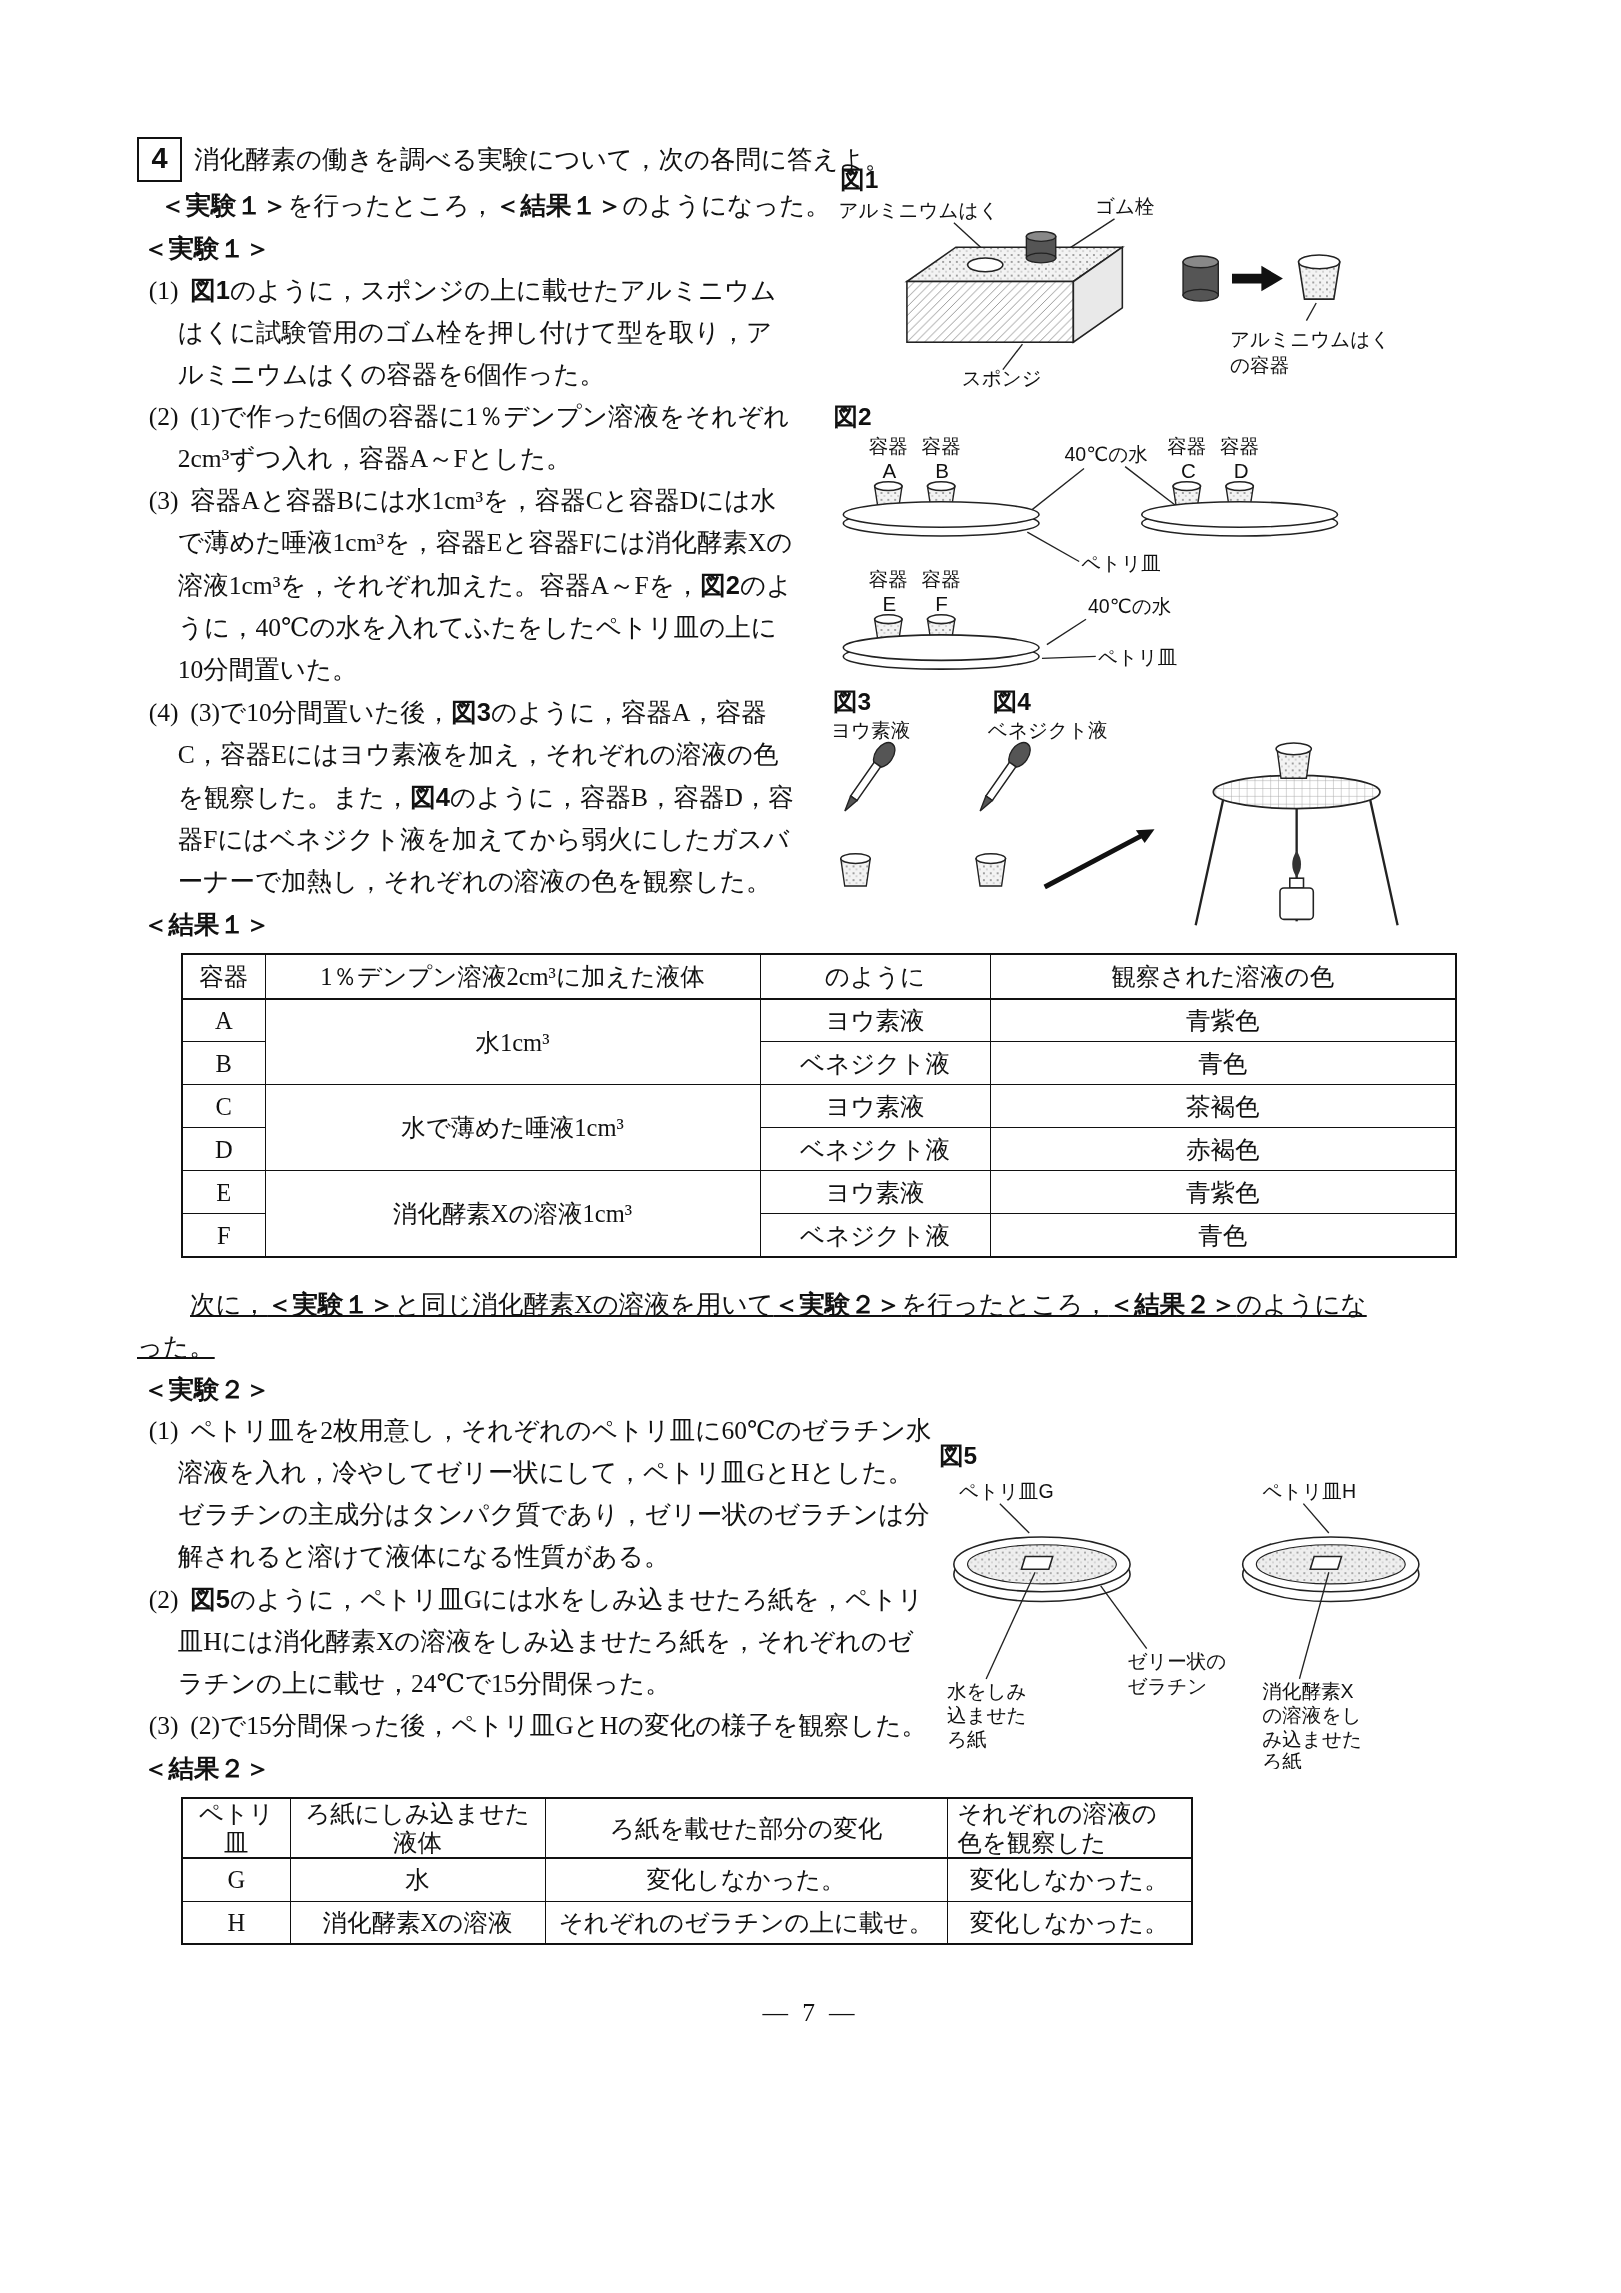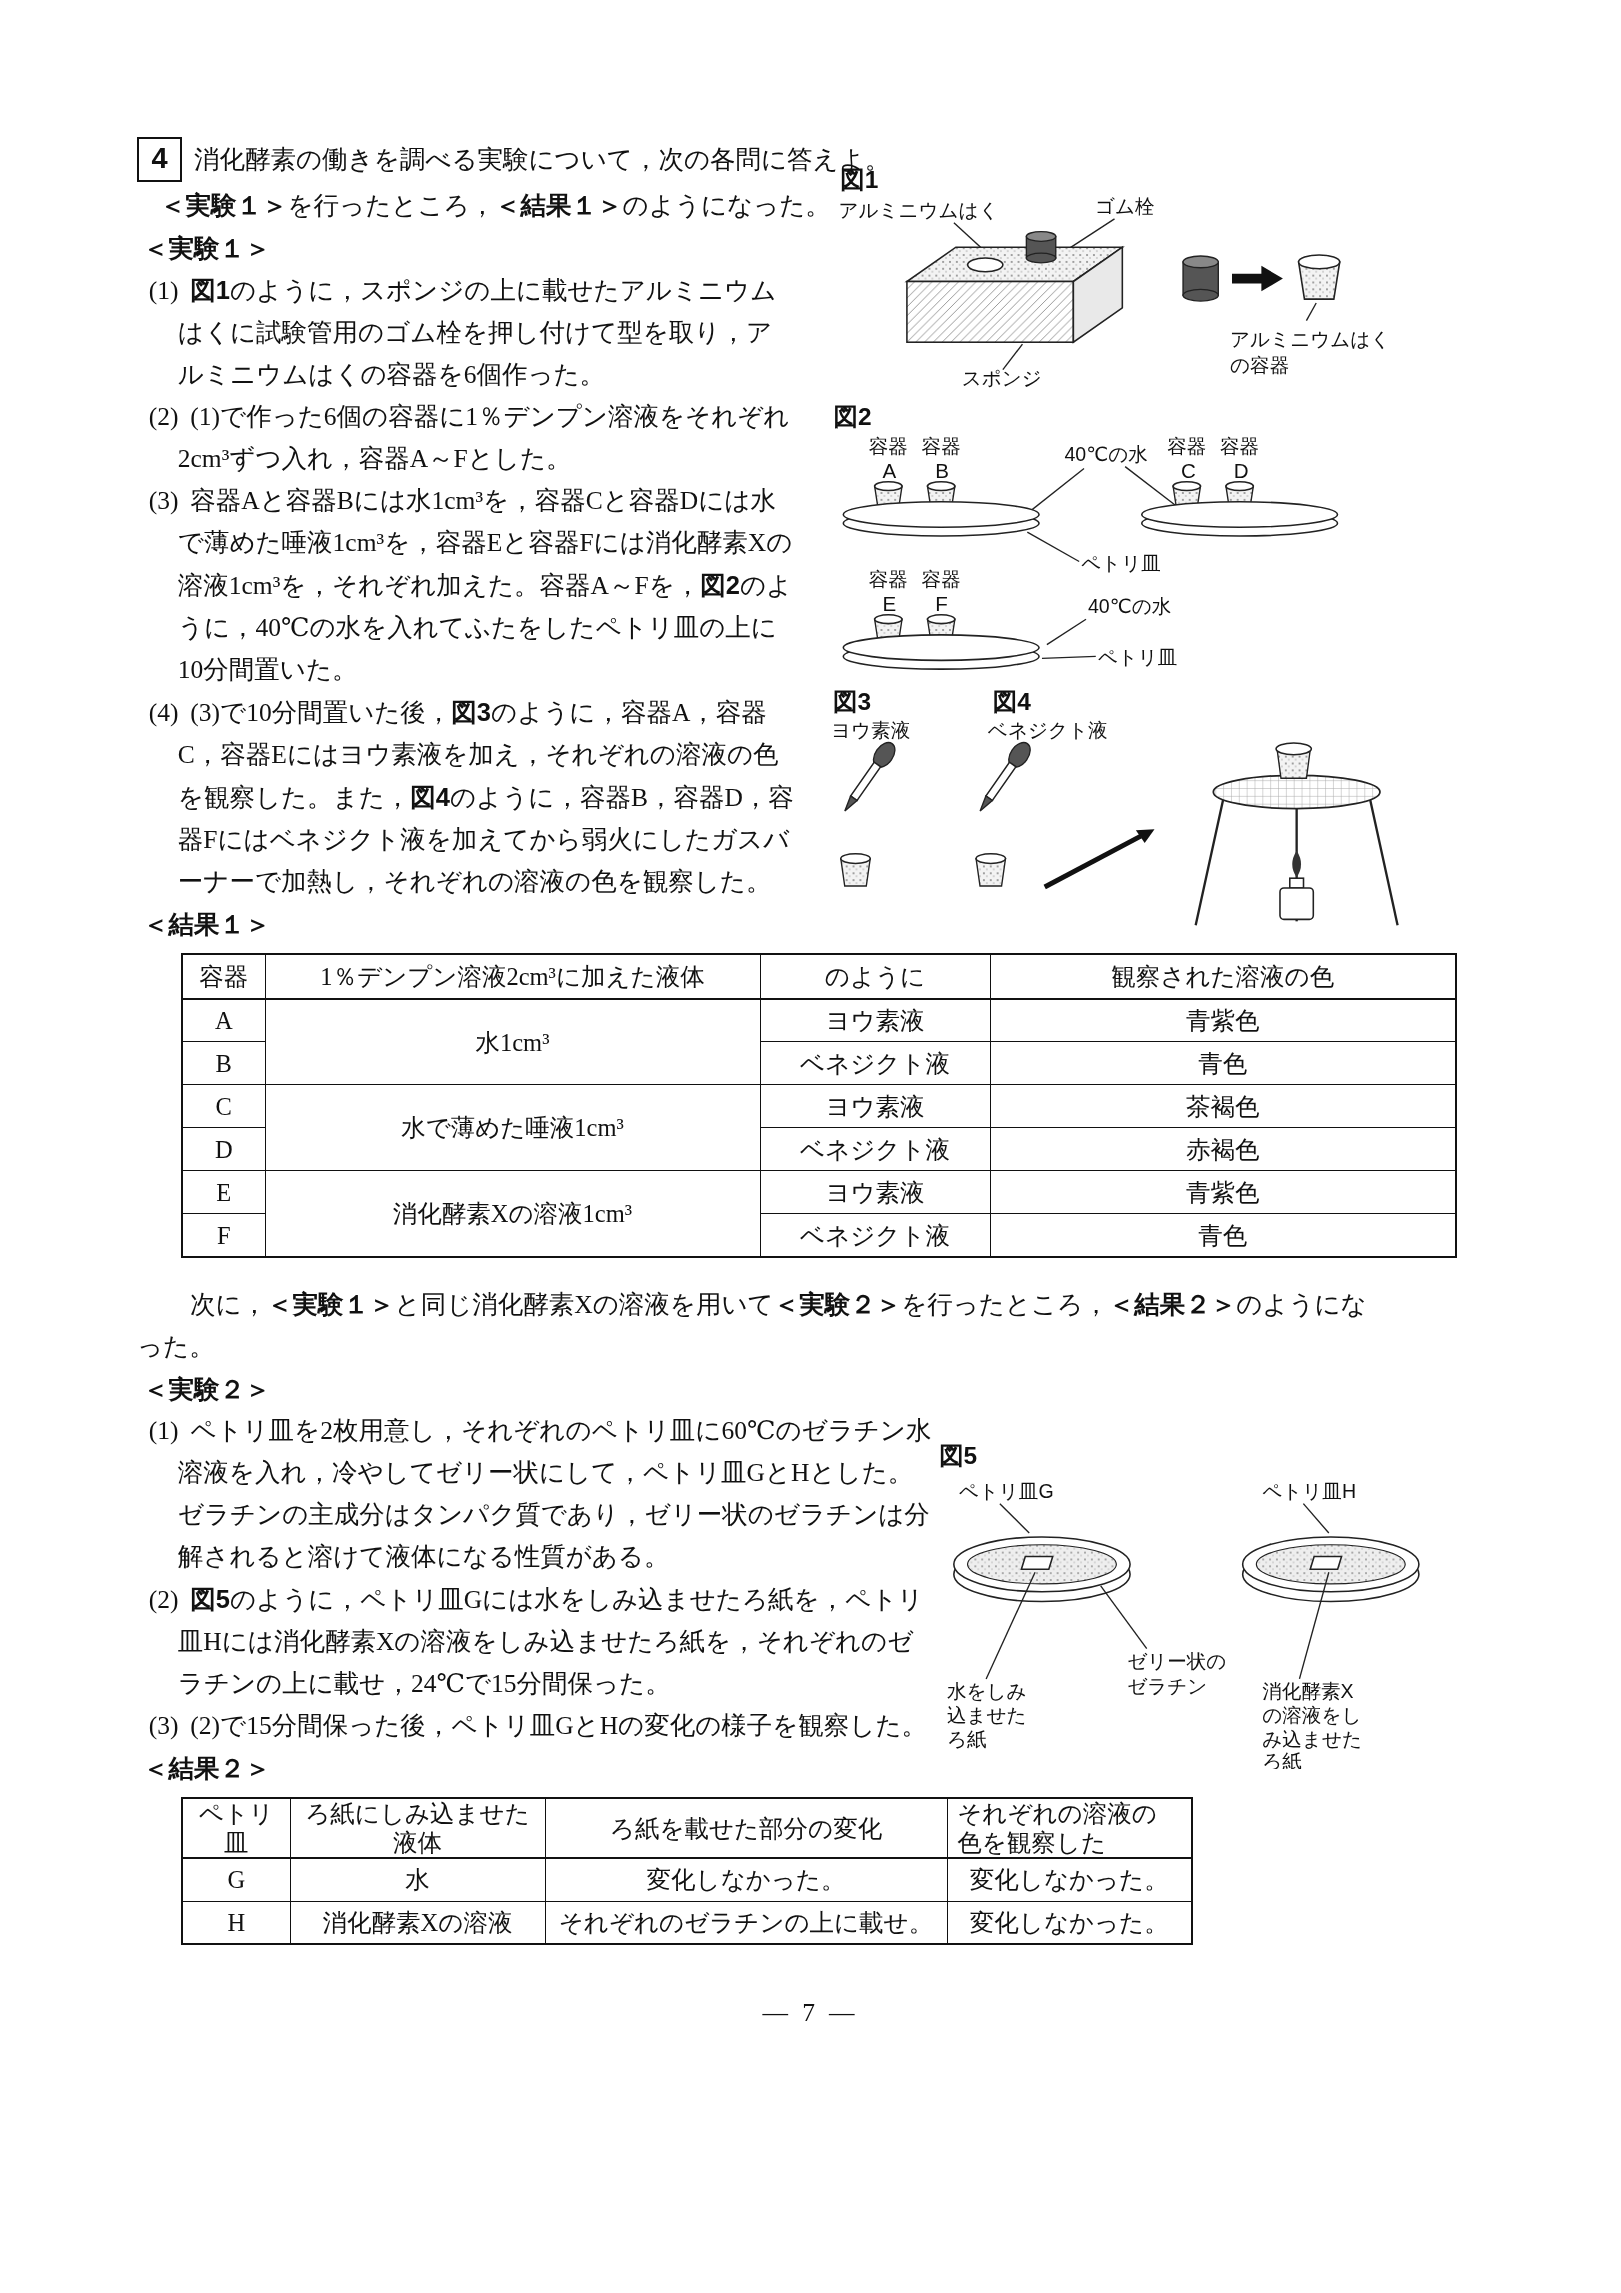--- a/index.html
+++ b/index.html
@@ -24,21 +24,21 @@
 
   .result-heading{margin-left:5.9px;}
 
   table{border-collapse:collapse;margin-left:44px;margin-top:7.8px;font-size:24.5px;
         border:2.9px solid #111;}
   th,td{border:1.6px solid #111;text-align:center;font-weight:400;
         padding:0 9.8px;height:43px;line-height:29px;}
   th{height:45px;border-bottom:2.2px solid #111;}
   .tl{text-align:left;}
 
-  .interlude{margin-top:25.5px;width:1230px;text-indent:53px;}
+  .interlude{margin-top:25.5px;width:1230px;text-indent:53px;text-decoration:underline;}
   .pagenum{margin-top:47px;width:1347px;text-align:center;letter-spacing:3.9px;}
 
   .fig{position:absolute;}
   .fig text{font-family:"Liberation Sans","DejaVu Sans",sans-serif;fill:#111;}
   .ft{font-size:25px;font-weight:700;}
   .fl{font-size:20px;}
   .fs{font-size:21px;font-family:"Liberation Serif","DejaVu Serif",serif;}
   .ln{stroke:#222;stroke-width:1.4;fill:none;}
   .shape{stroke:#222;stroke-width:1.6;fill:#fff;}
   .dark{fill:#555;stroke:#222;stroke-width:1.4;}

